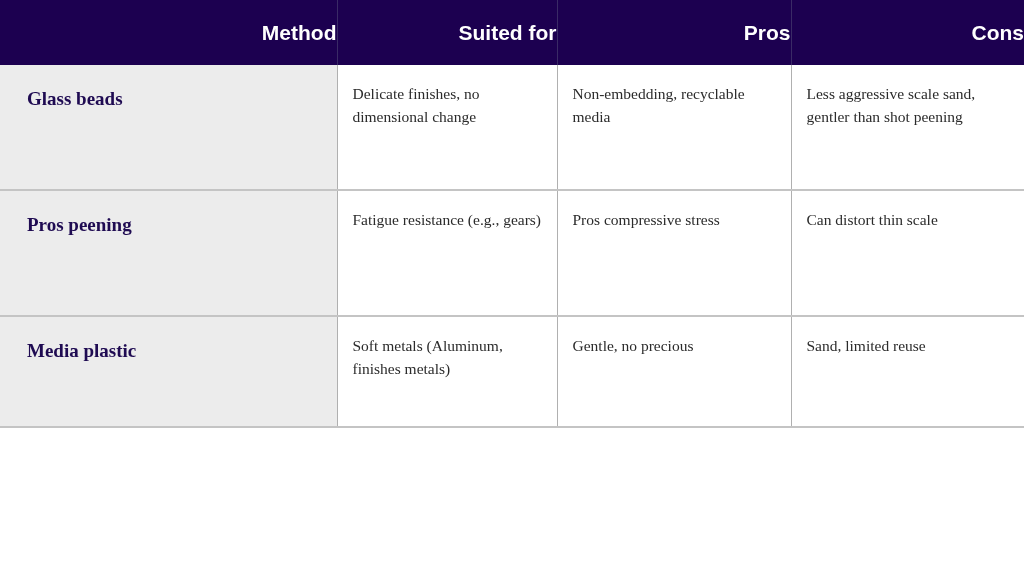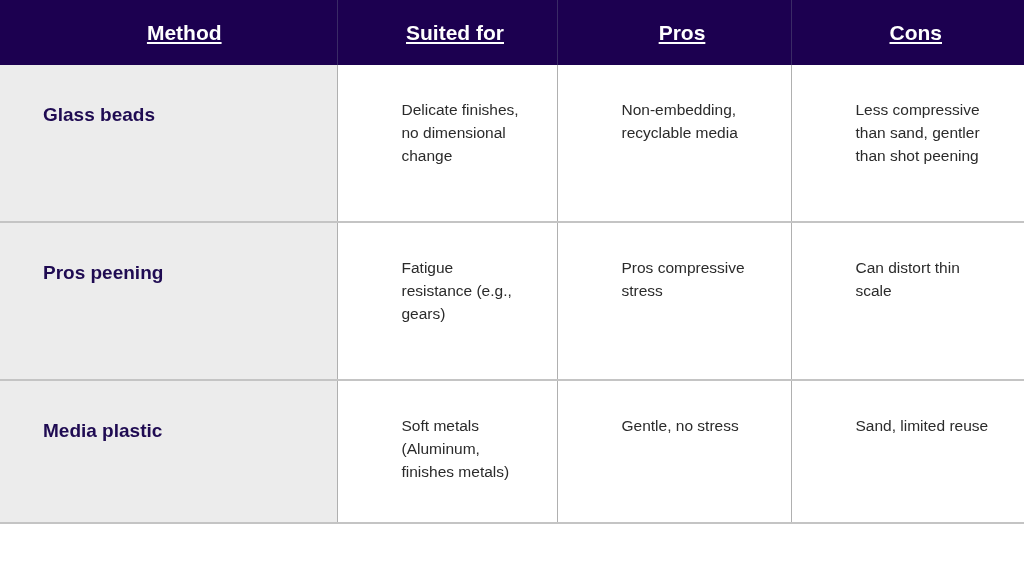--- a/index.html
+++ b/index.html
@@ -11,38 +11,37 @@
     .table {
       position: absolute; left: 0; top: 0; width: 1024px;
       border-collapse: collapse; table-layout: fixed;
     }
     .table col.c1 { width: 337px; }
     .table col.c2 { width: 220px; }
     .table col.c3 { width: 234px; }
     .table col.c4 { width: 233px; }
     .head-row th {
       background: #1c0050; color: #ffffff; height: 65px;
-      font-size: 21px; font-weight: bold; text-align: center;
+      font-size: 21px; font-weight: bold; text-align: right;
       padding: 0 0 0 16px; vertical-align: middle;
       border-left: 1px solid #3a2a66;
-      text-decoration: underline;
     }
     .head-row th:first-child { padding-left: 32px; border-left: none; }
     .body-row td {
       height: 124px; vertical-align: top; border-bottom: 2px solid #c4c4c4;
-      border-left: 1px solid #b0b0b0; padding: 16px;
-      font-size: 15.5px; color: #2b2b2b; line-height: 23px;
+      border-left: 1px solid #b0b0b0; padding: 0;
+      font-size: 15.5px; color: #2b2b2b; line-height: 23px; font-family: Liberation Serif, serif;
     }
     .body-row td:first-child { border-left: none; background: #ececec; }
     .body-row.last td { height: 109px; }
     .method-cell .label {
       display: block; padding: 22px 0 0 27px;
       color: #1f0b52; font-size: 19px; font-weight: bold;
     }
-    .text-cell .txt { display: block; padding: 17px 14px 0 15px; margin-left: 33px; }
+    .text-cell .txt { display: block; padding: 17px 14px 0 15px; }
   </style>
 </head>
 <body>
 
 <table class="table">
   <colgroup>
       <col class="c1">
       <col class="c2">
       <col class="c3">
       <col class="c4">
@@ -60,21 +59,21 @@
       <td class="method-cell">
           <span class="label">Glass beads</span>
         </td>
       <td class="text-cell">
           <span class="txt">Delicate finishes, no dimensional change</span>
         </td>
       <td class="text-cell">
           <span class="txt">Non-embedding, recyclable media</span>
         </td>
       <td class="text-cell">
-          <span class="txt">Less compressive than sand, gentler than shot peening</span>
+          <span class="txt">Less aggressive scale sand, gentler than shot peening</span>
         </td>
     </tr>
     <tr class="body-row">
       <td class="method-cell">
           <span class="label">Pros peening</span>
         </td>
       <td class="text-cell">
           <span class="txt">Fatigue resistance (e.g., gears)</span>
         </td>
       <td class="text-cell">
@@ -85,20 +84,20 @@
         </td>
     </tr>
     <tr class="body-row last">
       <td class="method-cell">
           <span class="label">Media plastic</span>
         </td>
       <td class="text-cell">
           <span class="txt">Soft metals (Aluminum, finishes metals)</span>
         </td>
       <td class="text-cell">
-          <span class="txt">Gentle, no stress</span>
+          <span class="txt">Gentle, no precious</span>
         </td>
       <td class="text-cell">
           <span class="txt">Sand, limited reuse</span>
         </td>
     </tr>
   </tbody>
 </table>
 
 </body></html>

